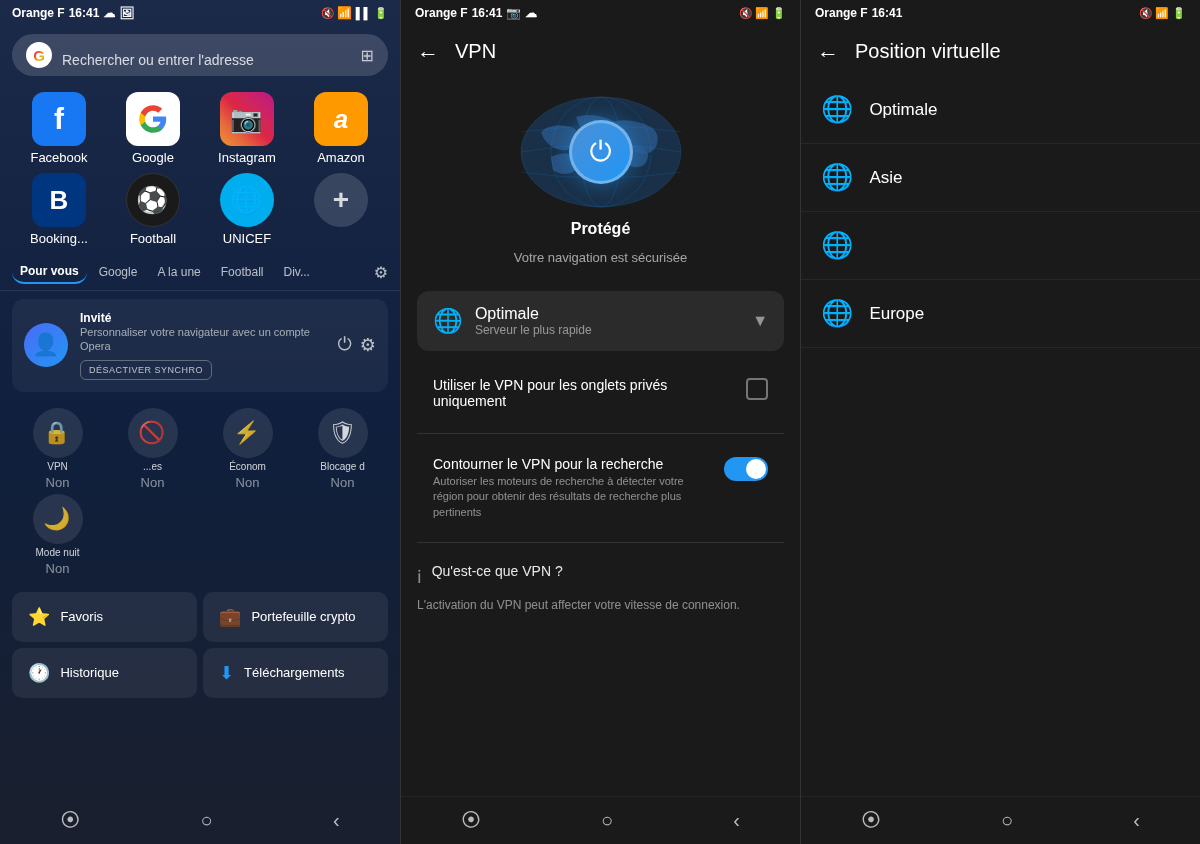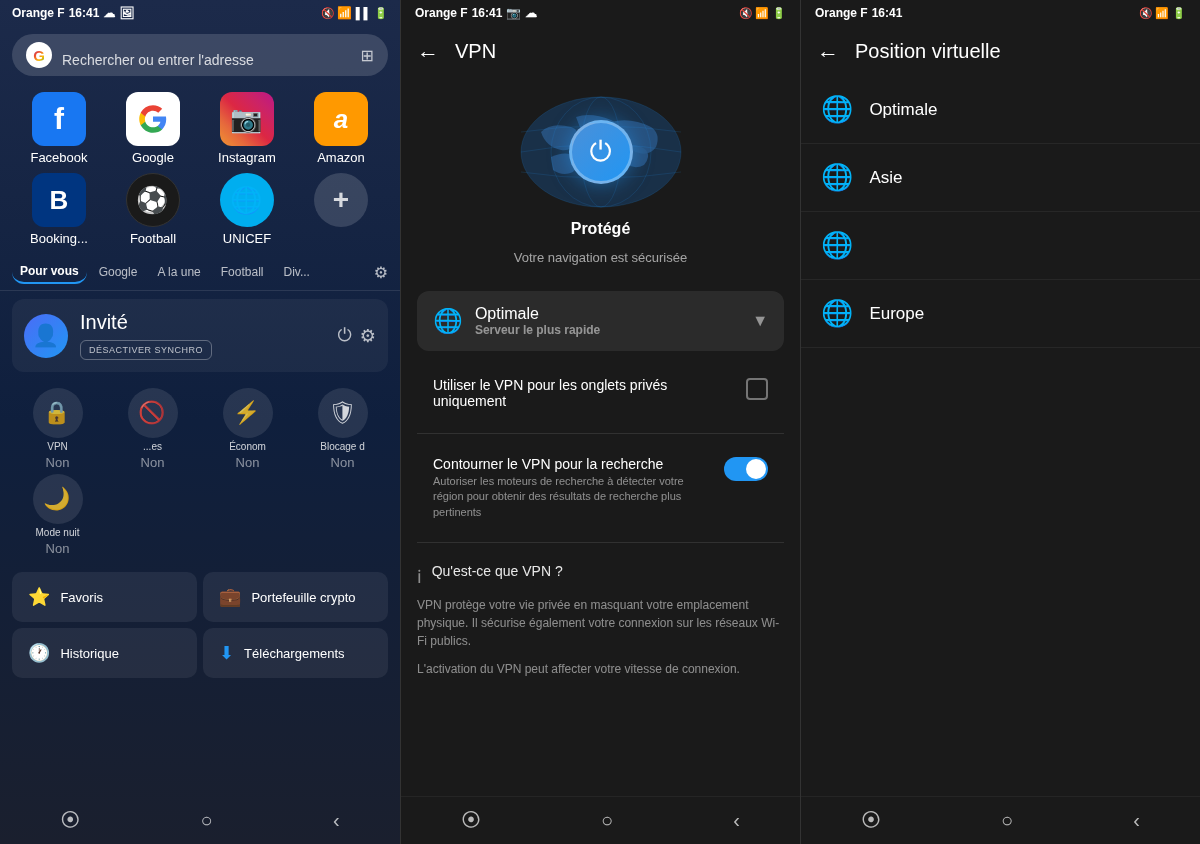--- a/index.html
+++ b/index.html
@@ -131,21 +131,21 @@
       border-radius: 50%;
       background: linear-gradient(135deg, #4a6cf7, #2196f3);
       display: flex;
       align-items: center;
       justify-content: center;
       font-size: 22px;
       color: #fff;
       flex-shrink: 0;
     }
     .profile-info { flex: 1; }
-    .profile-name { color: #fff; font-size: 20px; font-weight: 400; }
+    .profile-name { color: #fff; font-size: 12px; font-weight: 700; }
     .profile-desc { color: rgba(255,255,255,0.6); font-size: 11px; line-height: 1.3; }
     .sync-btn {
       background: transparent;
       border: 1px solid rgba(255,255,255,0.3);
       color: rgba(255,255,255,0.7);
       padding: 4px 8px;
       border-radius: 6px;
       font-size: 9px;
       margin-top: 6px;
       display: inline-block;
@@ -271,21 +271,21 @@
       background: rgba(255,255,255,0.08);
       border-radius: 12px;
       padding: 14px 16px;
       display: flex;
       align-items: center;
       gap: 12px;
     }
     .server-globe { font-size: 24px; color: #2196f3; }
     .server-info { flex: 1; }
     .server-name { color: #fff; font-size: 16px; font-weight: 500; }
-    .server-desc { color: rgba(255,255,255,0.5); font-size: 12px; font-weight: bold; }
+    .server-desc { color: rgba(255,255,255,0.5); font-size: 12px; }
     .server-arrow { color: rgba(255,255,255,0.5); font-size: 16px; }
 
     .vpn-option {
       margin: 6px 16px;
       display: flex;
       align-items: flex-start;
       gap: 16px;
       padding: 8px 0;
     }
     .vpn-option-text { flex: 1; }
@@ -441,20 +441,21 @@
     <div class="tab-item">A la une</div>
     <div class="tab-item">Football</div>
     <div class="tab-item">Div...</div>
     <div class="tab-more">⚙</div>
   </div>
 
   <div class="profile-card">
     <div class="avatar">👤</div>
     <div class="profile-info">
       <div class="profile-name">Invité</div>
+      <div class="profile-desc">Personnaliser votre navigateur avec un compte Opera</div>
       <div class="sync-btn">DÉSACTIVER SYNCHRO</div>
     </div>
     <div class="profile-actions">
       <span class="profile-action-btn">⏻</span>
       <span class="profile-action-btn">⚙</span>
     </div>
   </div>
 
   <div class="quick-actions">
     <div class="quick-action">
@@ -586,21 +587,20 @@
     <div class="toggle"></div>
   </div>
 
   <div class="divider"></div>
 
   <div class="vpn-info-section">
     <div class="vpn-info-header">
       <span class="info-icon">ℹ</span>
       <span class="vpn-info-title">Qu'est-ce que VPN ?</span>
     </div>
-    <div class="vpn-info-text">VPN protège votre vie privée en masquant votre emplacement physique. Il sécurise également votre connexion sur les réseaux Wi-Fi publics.</div>
     <div class="vpn-info-text">L'activation du VPN peut affecter votre vitesse de connexion.</div>
   </div>
 
   <div class="nav-bar" style="margin-top:auto; border-top:1px solid rgba(255,255,255,0.05);">
     <span class="nav-btn">⦿</span>
     <span class="nav-btn">○</span>
     <span class="nav-btn">‹</span>
   </div>
 </div>
 

